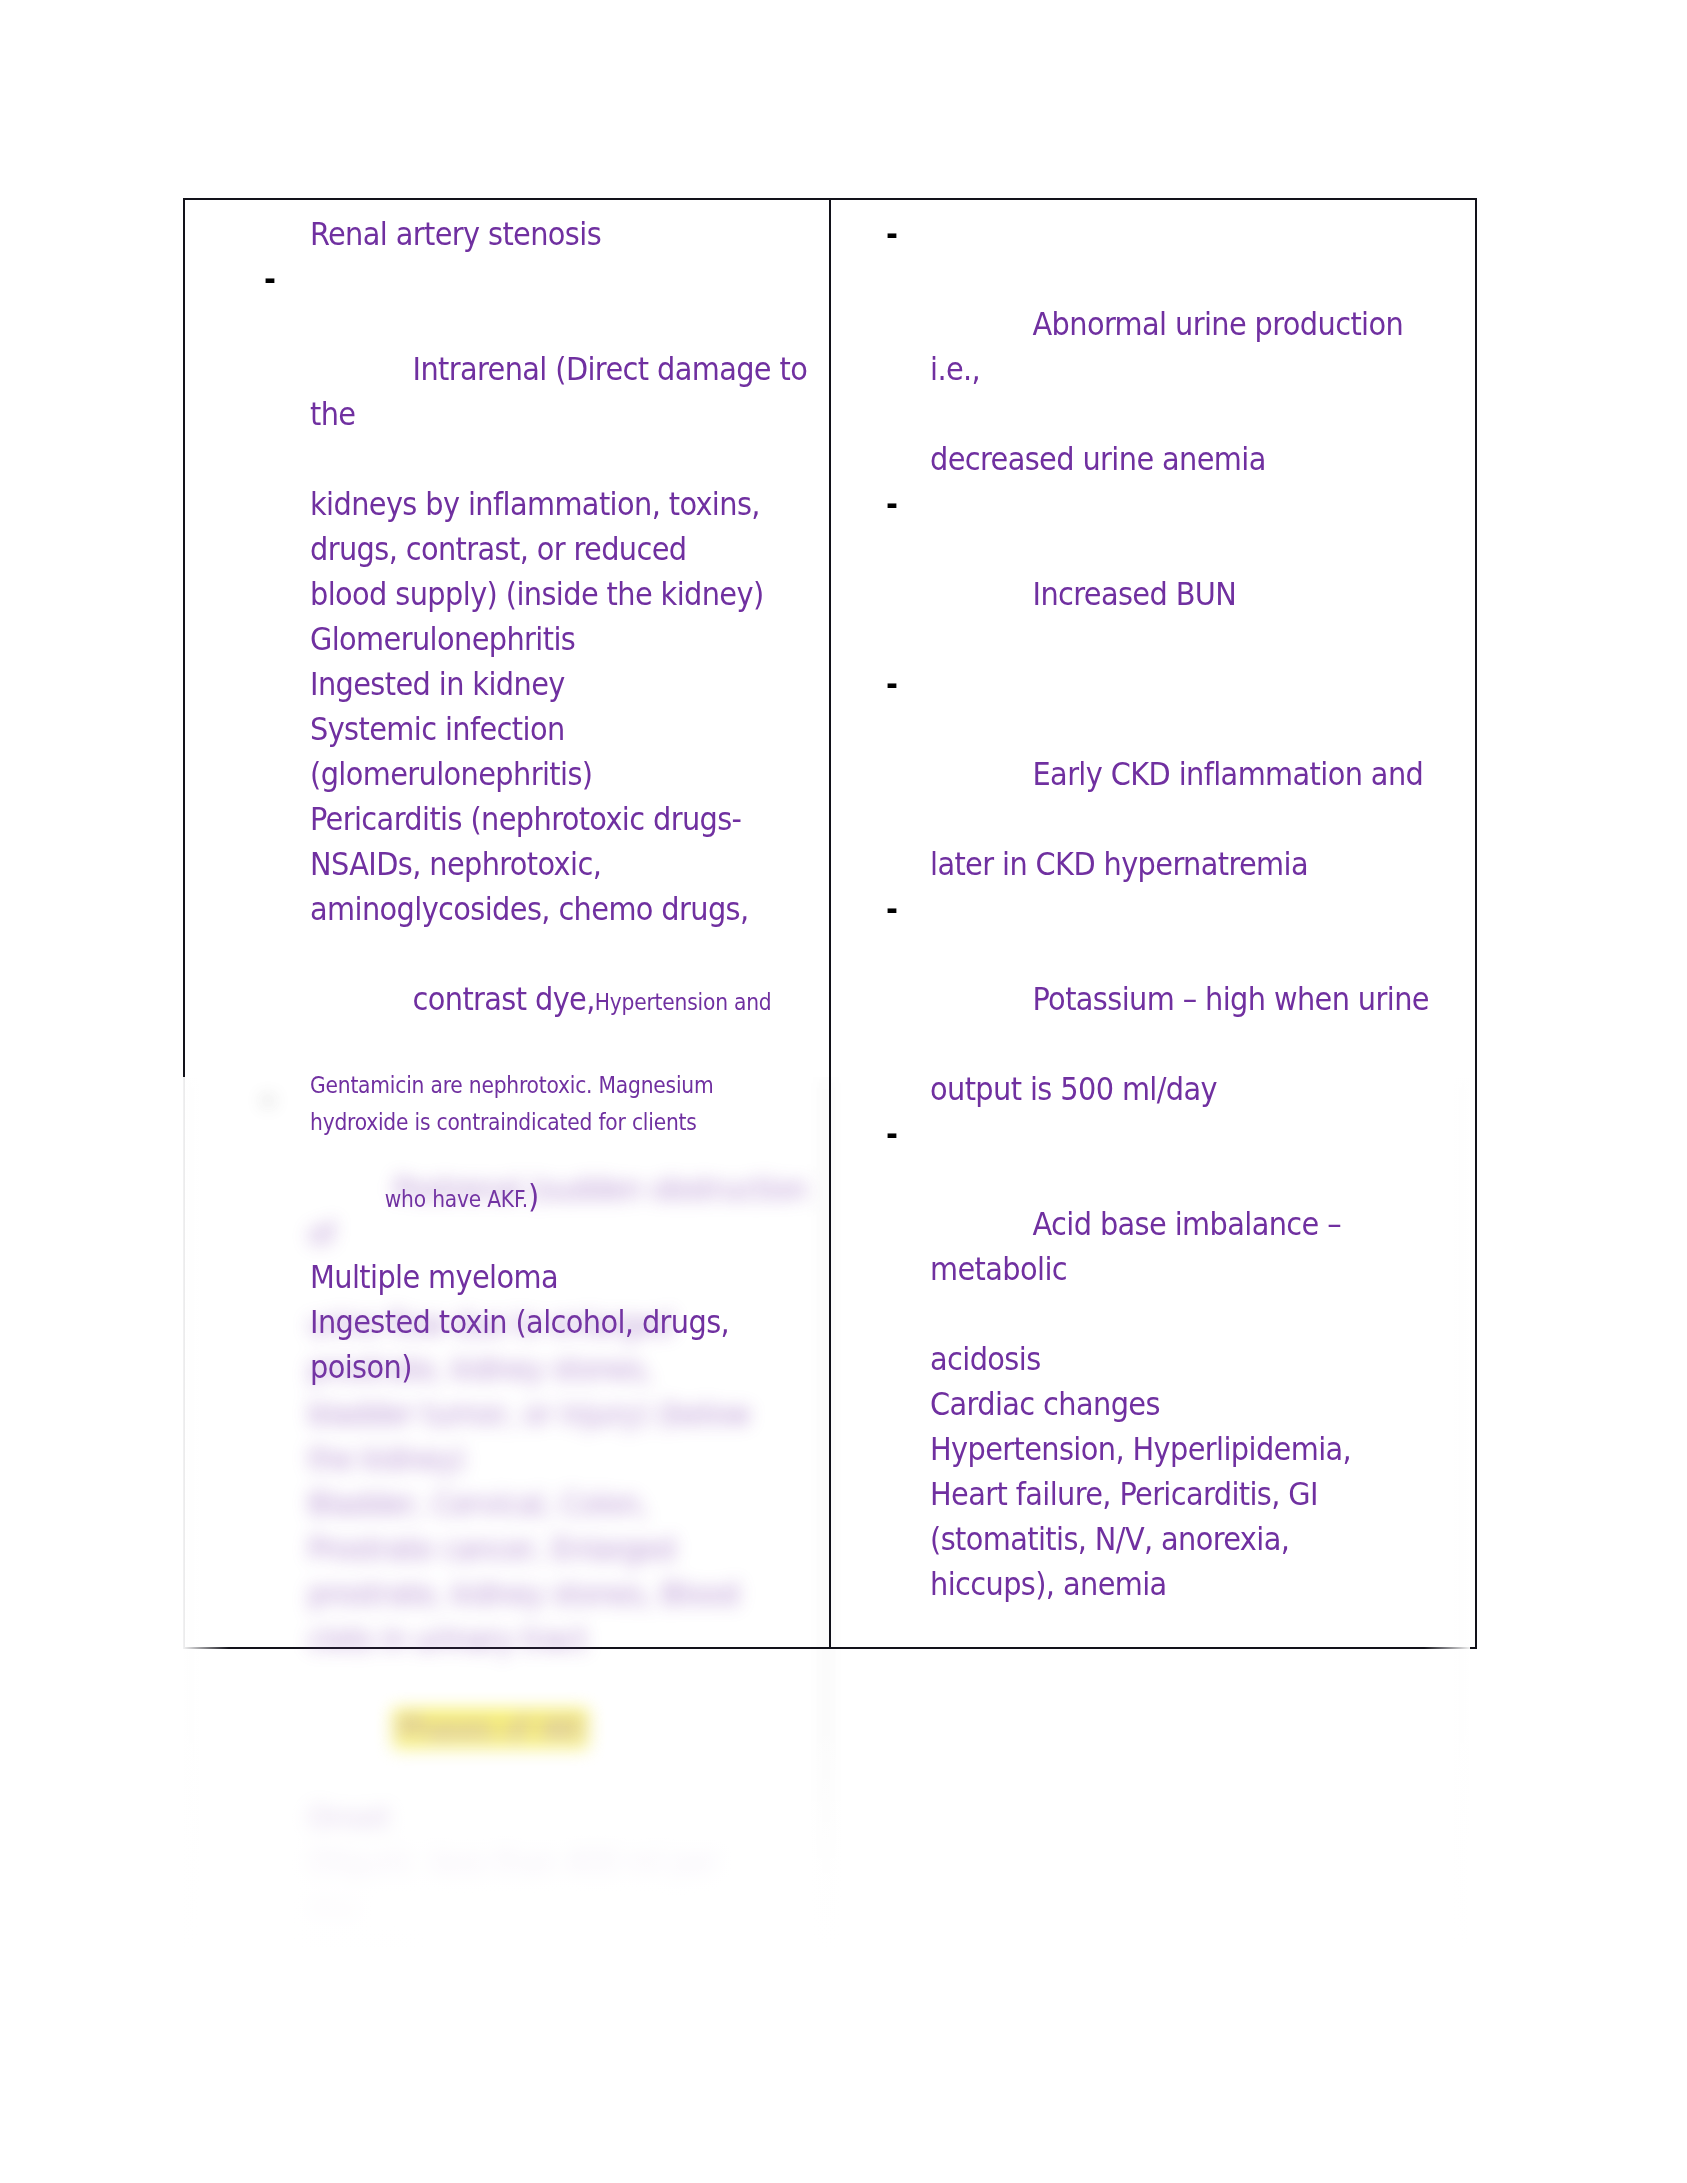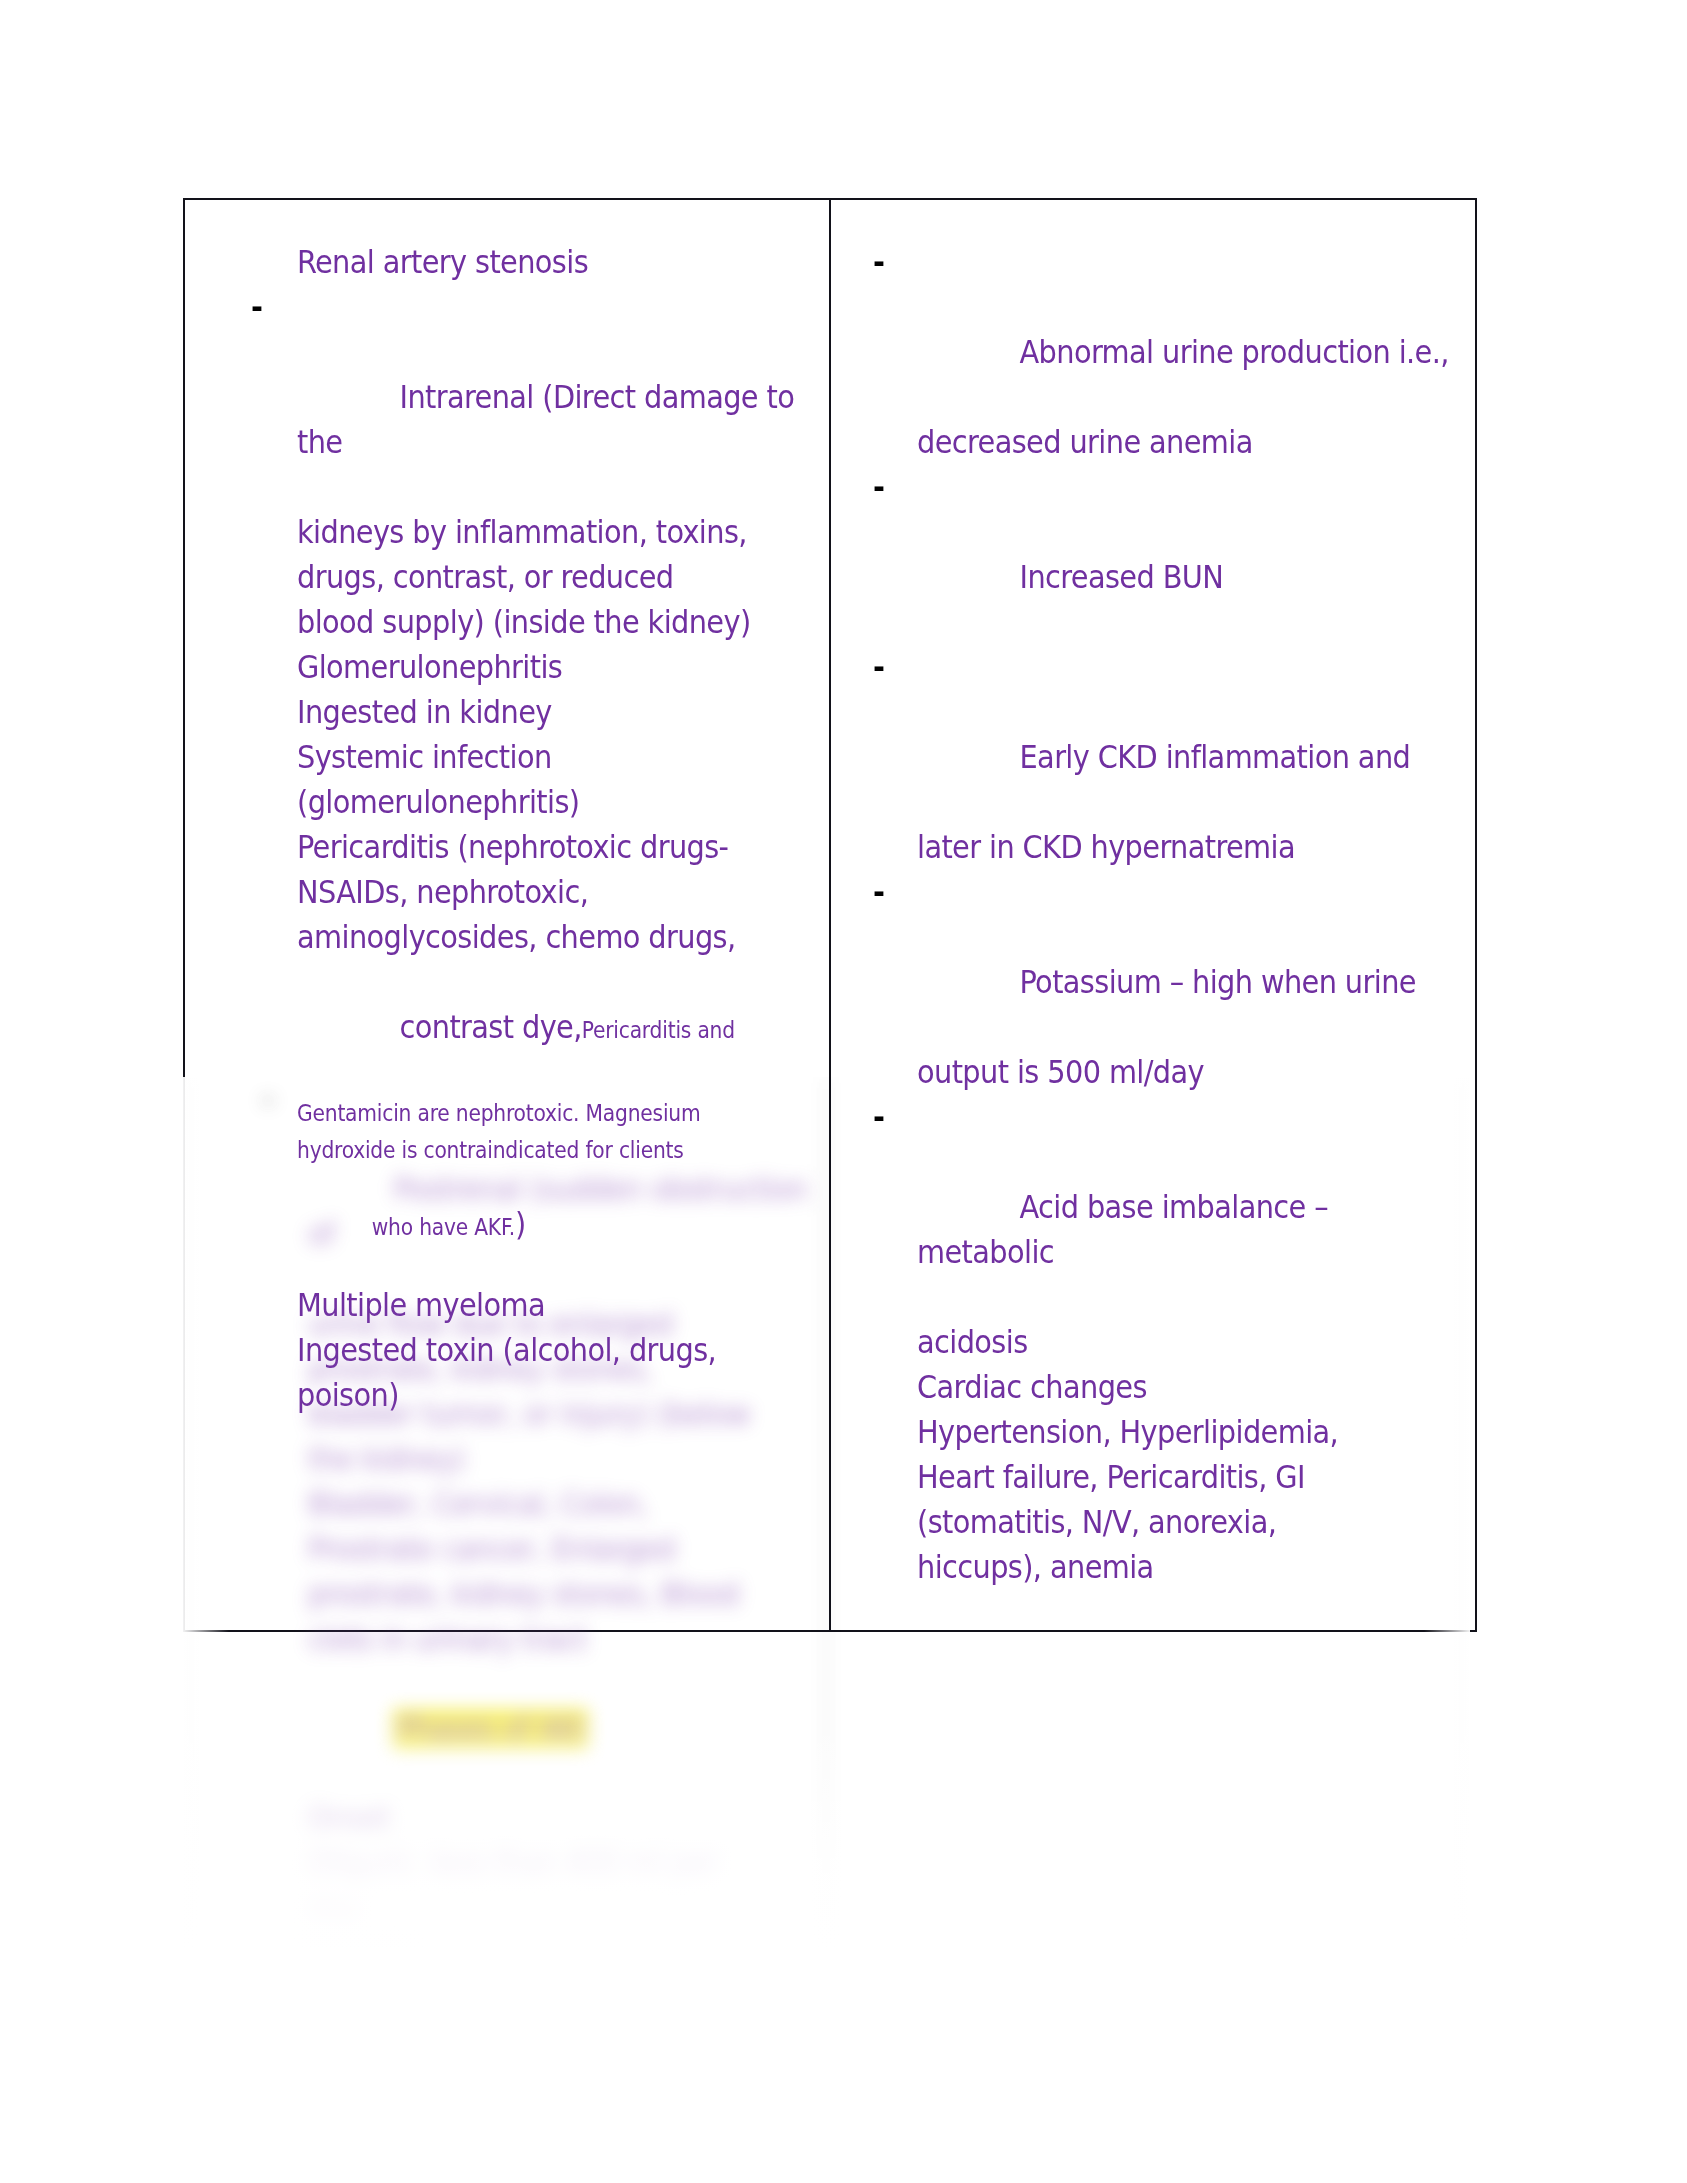--- a/index.html
+++ b/index.html
@@ -33,23 +33,22 @@
   #doc-table td {
     border: 2px solid #12121a;
     vertical-align: top;
     padding: 0;
     background: #ffffff;
   }
   td.col-left   { width: 644px; }
   td.col-right  { width: 644px; }
 
   .cell-inner {
-    padding: 12px 17px 40px 4px;
+    padding: 12px 17px 40px 17px;
     min-height: 840px;
-    margin-top: 28px;
   }
 
   .tline {
     position: relative;
     color: #7030A0;
     font-size: 32px;
     line-height: 45px;
     font-family: "DejaVu Sans", sans-serif;
     letter-spacing: -0.6px;
     white-space: pre-wrap;
@@ -181,21 +180,21 @@
           <div class="tline plain">Glomerulonephritis</div>
           <div class="tline plain">Ingested in kidney</div>
           <div class="tline plain">Systemic infection</div>
           <div class="tline plain">(glomerulonephritis)</div>
 
           <div class="tline plain">Pericarditis (nephrotoxic drugs-</div>
           <div class="tline plain">NSAIDs, nephrotoxic,</div>
           <div class="tline plain">aminoglycosides, chemo drugs,</div>
 
           <div class="tline plain">
-            <span>contrast dye,</span><span class="small-run">Pericarditis and</span>
+            <span>contrast dye,</span><span class="small-run">Hypertension and</span>
           </div>
           <div class="tline smallline plain">Gentamicin are nephrotoxic. Magnesium</div>
           <div class="tline smallline plain">hydroxide is contraindicated for clients</div>
           <div class="tline smallline plain">
             <span>who have AKF.</span><span class="paren-big">)</span>
           </div>
 
           <div class="tline plain">Multiple myeloma</div>
           <div class="tline plain">Ingested toxin (alcohol, drugs,</div>
           <div class="tline plain">poison)</div>

